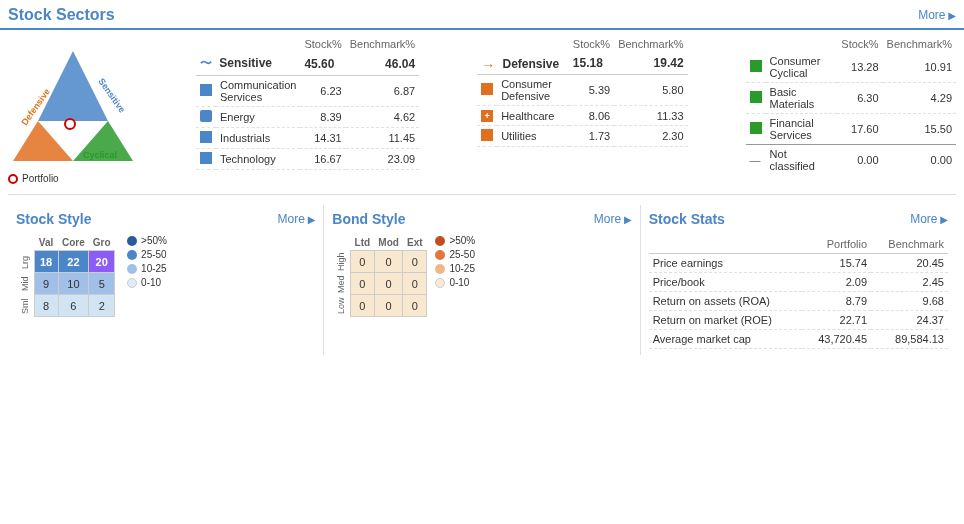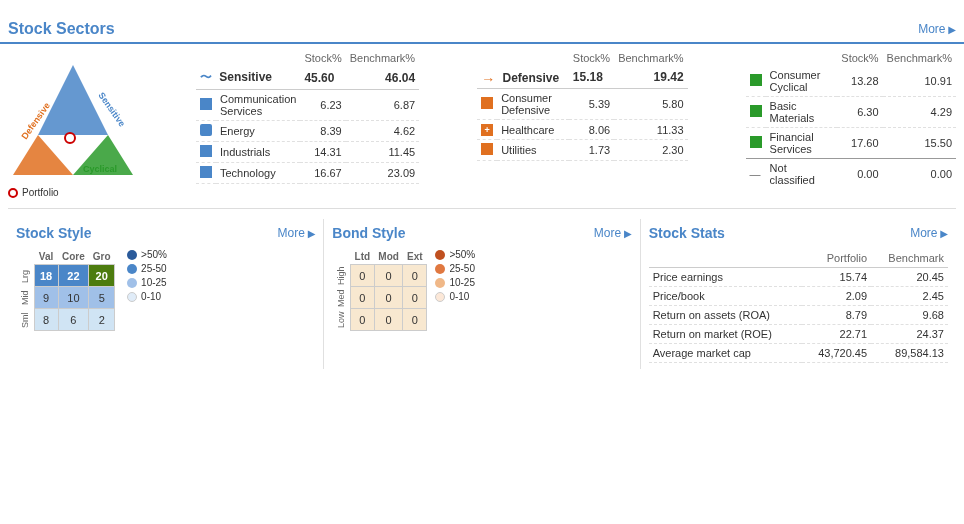--- a/index.html
+++ b/index.html
@@ -1,18 +1,18 @@
 <!DOCTYPE html>
 <html><head>
   <meta charset="utf-8">
   <style>
     * { box-sizing: border-box; margin: 0; padding: 0; }
     body { font-family: Arial, sans-serif; font-size: 12px; background: #fff; color: #333; width: 964px; }
 
-    .header { display: flex; justify-content: space-between; align-items: center; padding: 20px 8px 4px 8px; border-bottom: 2px solid #4a86c8; }
+    .header { display: flex; justify-content: space-between; align-items: center; padding: 6px 8px 4px 8px; border-bottom: 2px solid #4a86c8; }
     .header-title { font-size: 16px; font-weight: bold; color: #4a86c8; }
     .more-link { color: #4a86c8; font-size: 12px; cursor: pointer; }
     .more-link::after { content: ' ▶'; font-size: 10px; }
 
     .main-content { padding: 6px 8px; }
 
     
     .sectors-section { display: flex; gap: 10px; border-bottom: 1px solid #ddd; padding-bottom: 10px; margin-bottom: 10px; }
 
     .triangle-container { width: 140px; flex-shrink: 0; position: relative; padding-top: 10px; }
@@ -51,21 +51,21 @@
 
     
     .style-content { display: flex; gap: 12px; align-items: flex-start; }
     .style-grid { }
     .style-grid table { border-collapse: collapse; }
     .style-grid th { font-size: 10px; text-align: center; padding: 2px 4px; color: #666; }
     .style-grid td { width: 24px; height: 22px; text-align: center; font-size: 11px; border: 1px solid #ccc; padding: 2px; }
     .style-grid .row-header { font-size: 9px; color: #666; width: 18px; border: none; writing-mode: vertical-rl; text-orientation: mixed; transform: rotate(180deg); padding: 2px 0; }
     .cell-lrg-val { background: #4a86c8; color: #fff; font-weight: bold; }
     .cell-lrg-core { background: #4a86c8; color: #fff; font-weight: bold; }
-    .cell-lrg-gro { background: #4d7c0f; color: #fff; font-weight: bold; }
+    .cell-lrg-gro { background: #8b5cf6; color: #fff; font-weight: bold; }
     .cell-mid-val { background: #a0c0e8; color: #333; }
     .cell-mid-core { background: #a0c0e8; color: #333; }
     .cell-mid-gro { background: #a0c0e8; color: #333; }
     .cell-sml-val { background: #d0e4f4; color: #333; }
     .cell-sml-core { background: #d0e4f4; color: #333; }
     .cell-sml-gro { background: #d0e4f4; color: #333; }
 
     .style-legend { font-size: 10px; }
     .legend-item { display: flex; align-items: center; gap: 4px; margin-bottom: 3px; }
     .legend-dot { width: 10px; height: 10px; border-radius: 50%; display: inline-block; flex-shrink: 0; }

